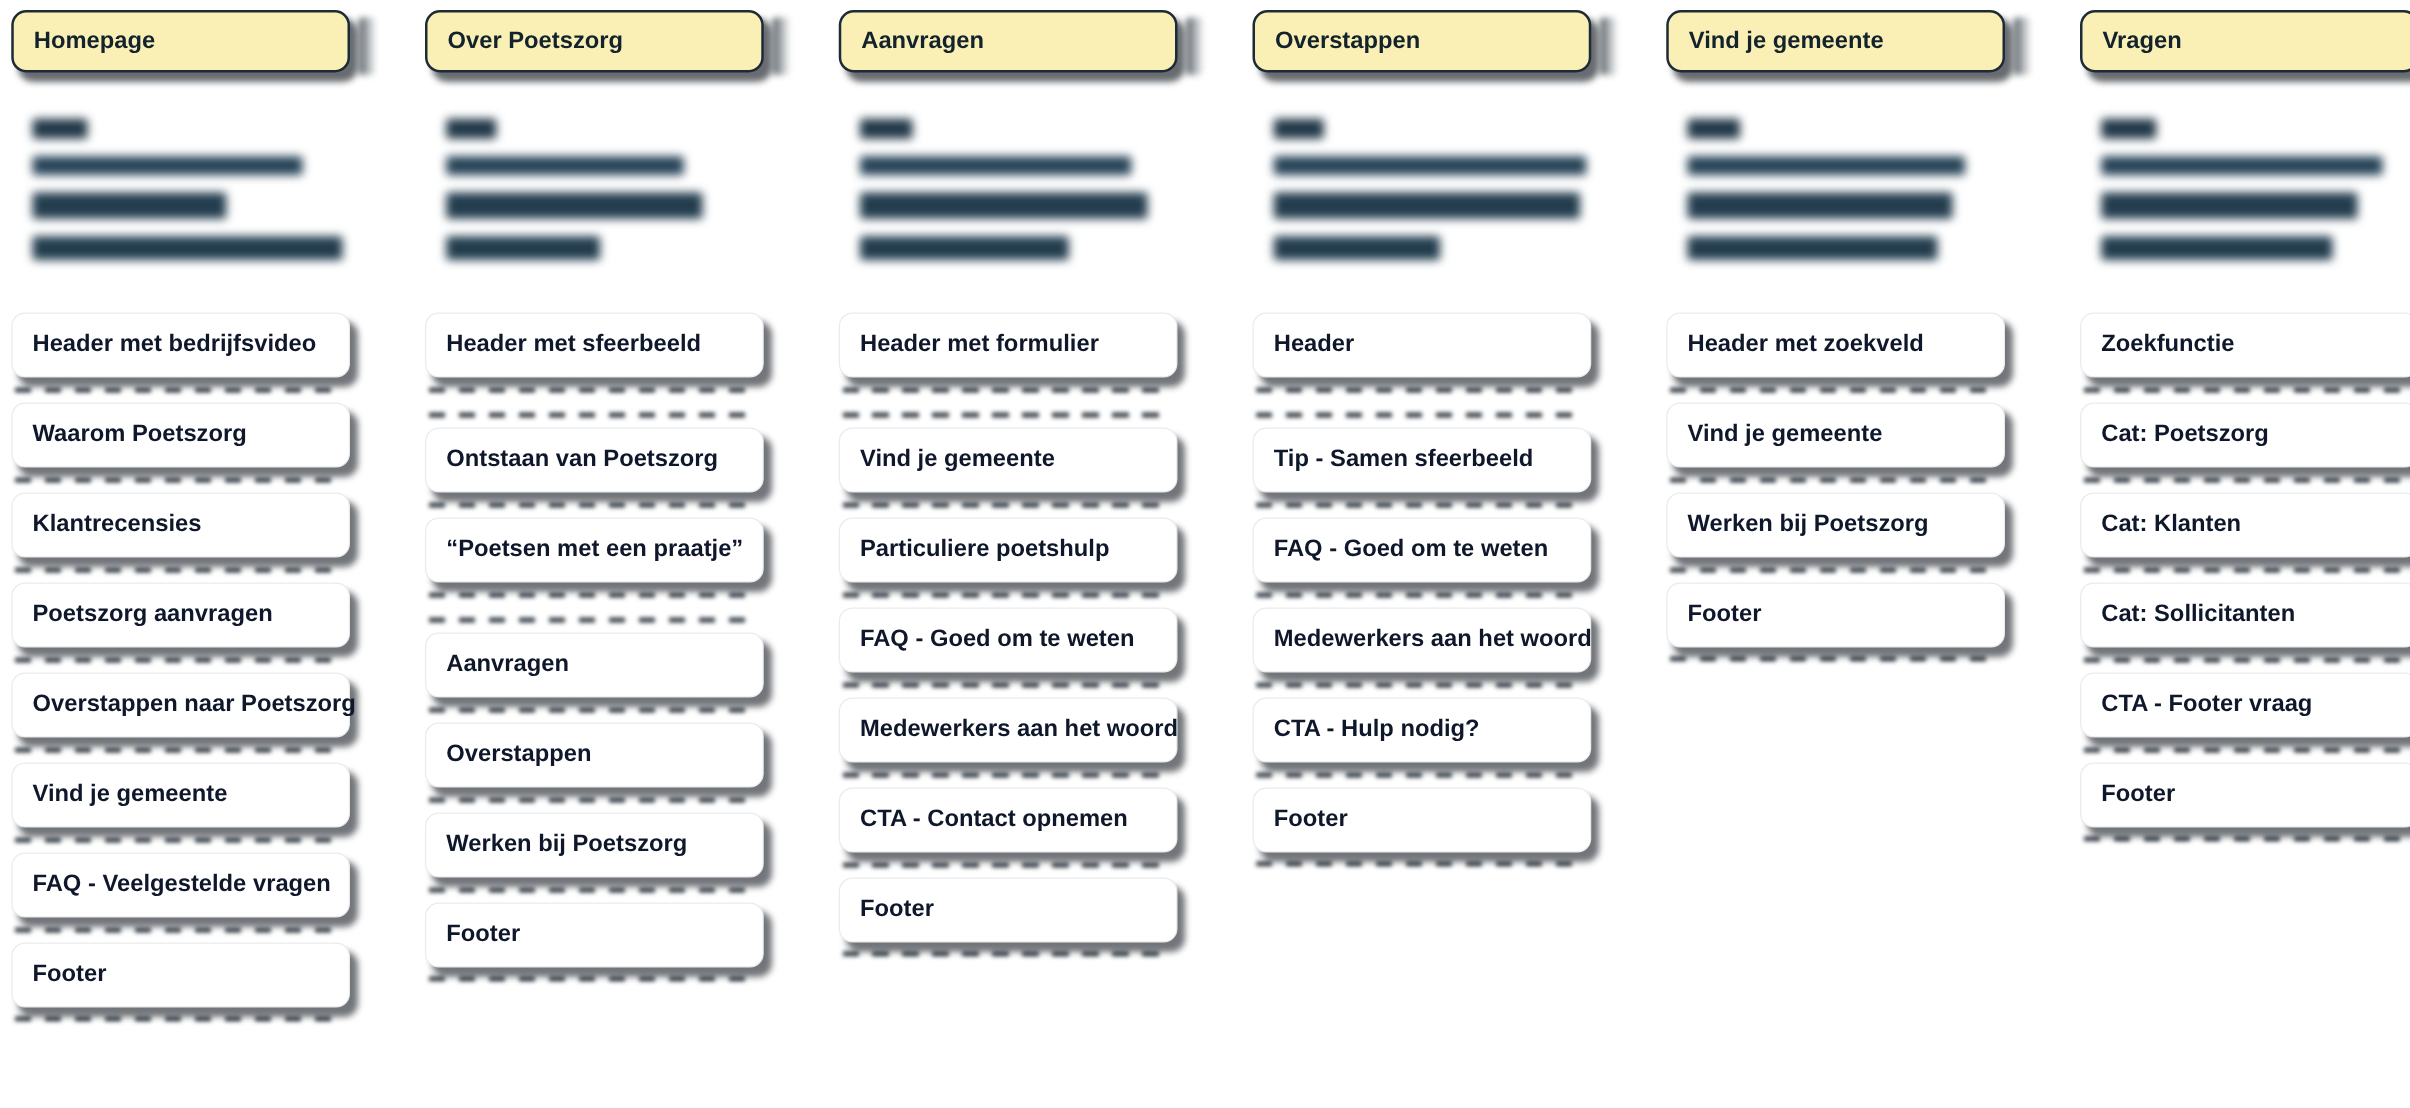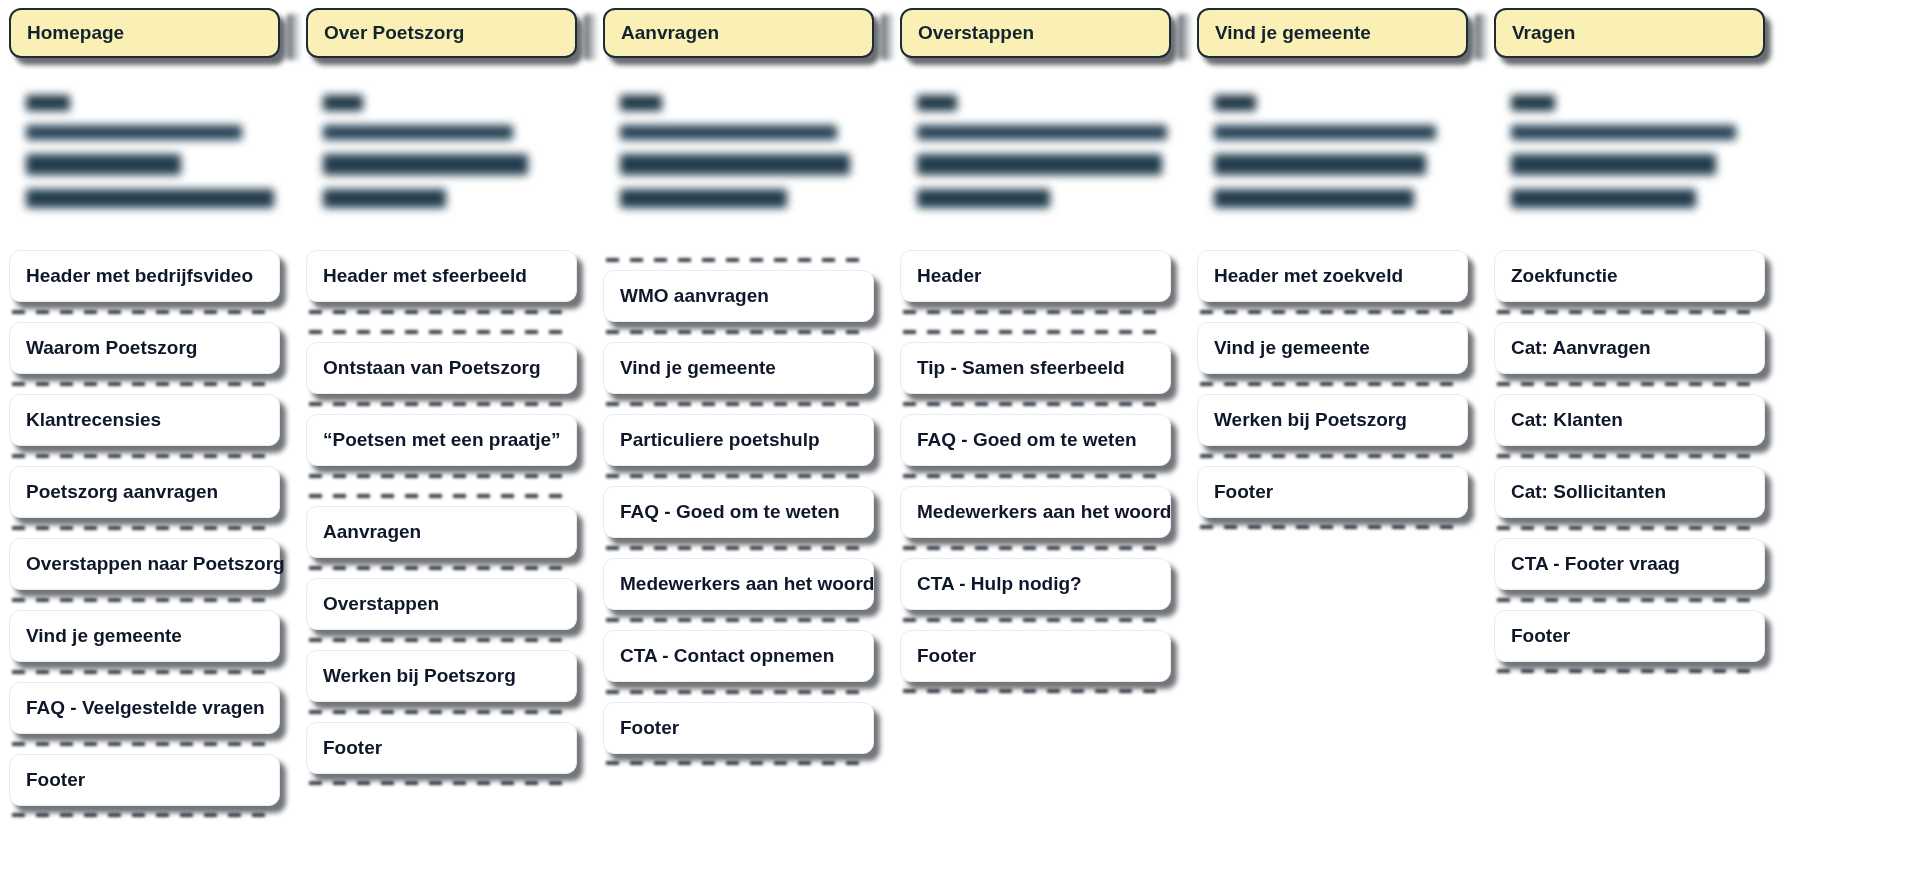--- a/index.html
+++ b/index.html
@@ -2,21 +2,21 @@
 <html><head>
 <meta charset="utf-8">
 <style>
   html,body{margin:0;padding:0;}
   body{
     width:1928px;height:886px;overflow:hidden;background:#ffffff;
     font-family:"Liberation Sans", sans-serif;
   }
   .canvas{
     position:relative;width:1928px;height:886px;box-sizing:border-box;
-    padding:8px 0 0 9px;display:flex;gap:26px;
+    padding:8px 0 0 9px;display:flex;gap:60px;
   }
   .column{flex:0 0 271px;width:271px;position:relative;display:flex;flex-direction:column;}
 
   
   .page-card{
     position:relative;height:50px;box-sizing:border-box;
     background:#FAF0B5;border:2px solid #1C2B36;border-radius:12px;
     box-shadow:6px 7px 5px rgba(12,18,24,.62);
     display:flex;align-items:center;padding:0 16px;
   }
@@ -189,25 +189,25 @@
         <span class="page-card-label">Aanvragen</span>
         <div class="connector-stub"></div>
       </div>
       <div class="meta-block">
         <div class="meta-line l1" style="width: 42px;"></div>
         <div class="meta-line l2" style="width: 217px;"></div>
         <div class="meta-line l3" style="width: 230px;"></div>
         <div class="meta-line l4" style="width: 167px;"></div>
       </div>
       <div class="sections">
-        <div class="card-gap">
-          <div class="gap-dashes"></div>
-        </div>
-        <div class="section-card">
-          <span class="section-label">WMO aanvragen</span>
+        <div class="section-card">
+          <span class="section-label">Header met formulier</span>
+        </div>
+        <div class="card-gap">
+          <div class="gap-dashes"></div>
         </div>
         <div class="card-gap">
           <div class="gap-dashes"></div>
         </div>
         <div class="section-card">
           <span class="section-label">Vind je gemeente</span>
         </div>
         <div class="card-gap">
           <div class="gap-dashes"></div>
         </div>
@@ -345,21 +345,21 @@
         <div class="meta-line l4" style="width: 185px;"></div>
       </div>
       <div class="sections">
         <div class="section-card">
           <span class="section-label">Zoekfunctie</span>
         </div>
         <div class="card-gap">
           <div class="gap-dashes"></div>
         </div>
         <div class="section-card">
-          <span class="section-label">Cat: Aanvragen</span>
+          <span class="section-label">Cat: Poetszorg</span>
         </div>
         <div class="card-gap">
           <div class="gap-dashes"></div>
         </div>
         <div class="section-card">
           <span class="section-label">Cat: Klanten</span>
         </div>
         <div class="card-gap">
           <div class="gap-dashes"></div>
         </div>

